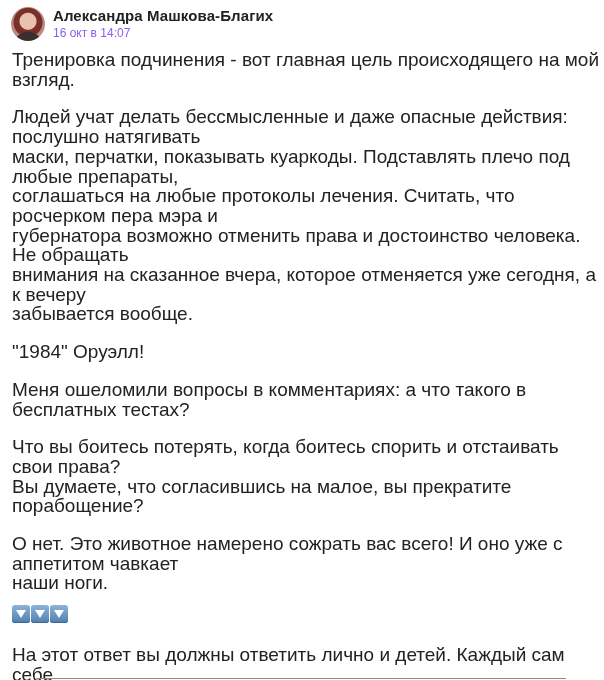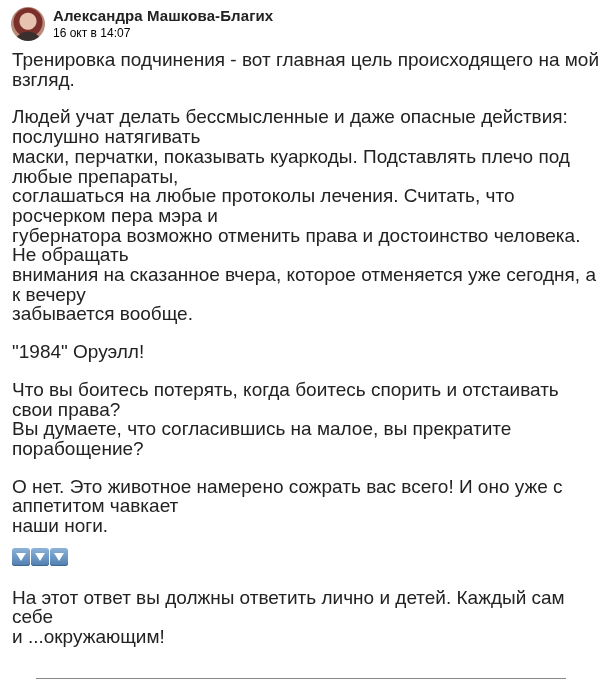--- a/index.html
+++ b/index.html
@@ -48,21 +48,21 @@
     }
     .author {
       font-size: 15px;
       font-weight: bold;
       color: #222222;
       line-height: 18px;
       letter-spacing: 0.1px;
     }
     .timestamp {
       font-size: 12px;
-      color: #000000;
+      color: #8b5cf6;
       line-height: 16px;
       margin-top: 0px;
     }
     .body-text {
       position: absolute;
       left: 12px;
       top: 50px;
       width: 590px;
       font-size: 19px;
       line-height: 19.7px;
@@ -112,20 +112,21 @@
 
   <div class="body-text">
     <p class="para">Тренировка подчинения - вот главная цель происходящего на мой взгляд.</p>
     <p class="para">Людей учат делать бессмысленные и даже опасные действия: послушно натягивать
 маски, перчатки, показывать куаркоды. Подставлять плечо под любые препараты,
 соглашаться на любые протоколы лечения. Считать, что росчерком пера мэра и
 губернатора возможно отменить права и достоинство человека. Не обращать
 внимания на сказанное вчера, которое отменяется уже сегодня, а к вечеру
 забывается вообще.</p>
     <p class="para">"1984" Оруэлл!</p>
+    <p class="para">Меня ошеломили вопросы в комментариях: а что такого в бесплатных тестах?</p>
     <p class="para">Что вы боитесь потерять, когда боитесь спорить и отстаивать свои права?
 Вы думаете, что согласившись на малое, вы прекратите порабощение?</p>
     <p class="para" style="margin-bottom:12px">О нет. Это животное намерено сожрать вас всего! И оно уже с аппетитом чавкает
 наши ноги.</p>
 
     <div class="emoji-row">
       <span class="emoji-down">
         <svg width="10" height="8" viewBox="0 0 10 8">
             <polygon points="0,0 10,0 5,8" fill="#ffffff"></polygon>
           </svg>

